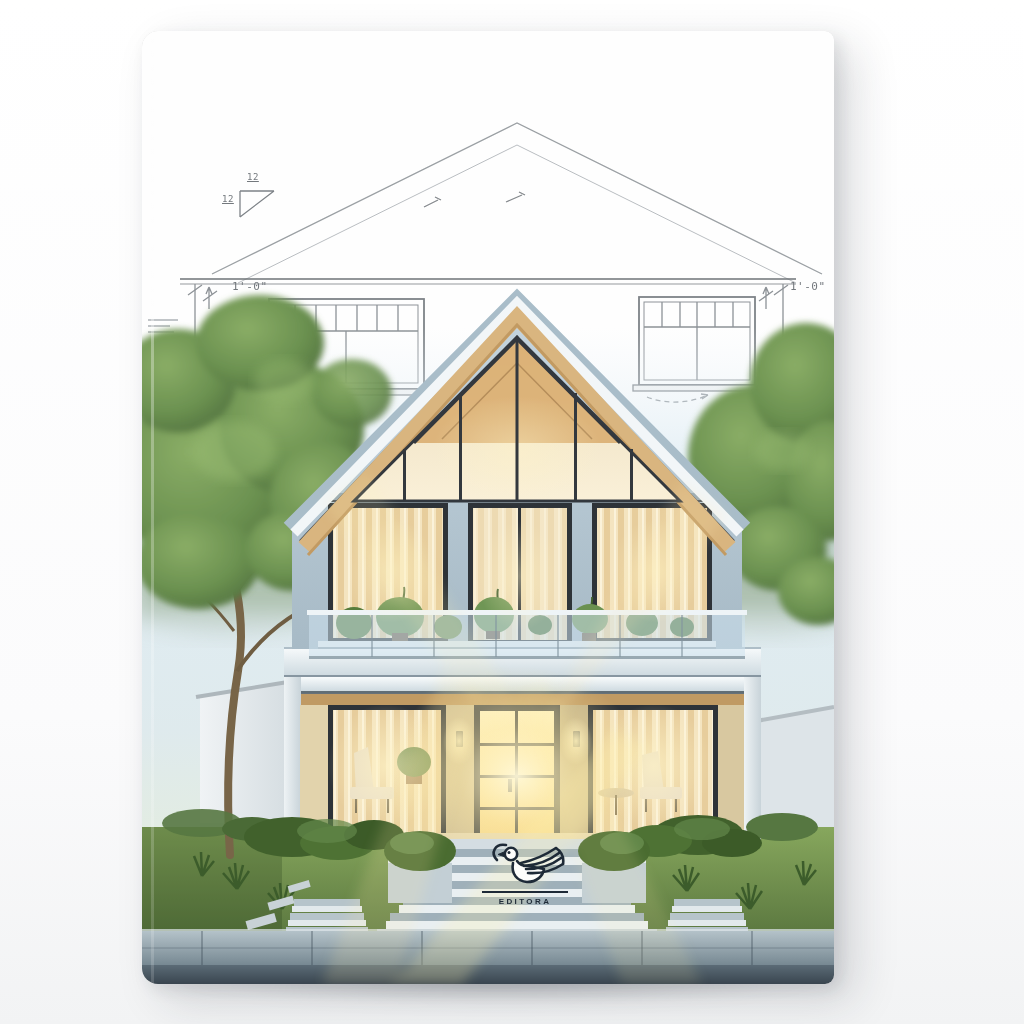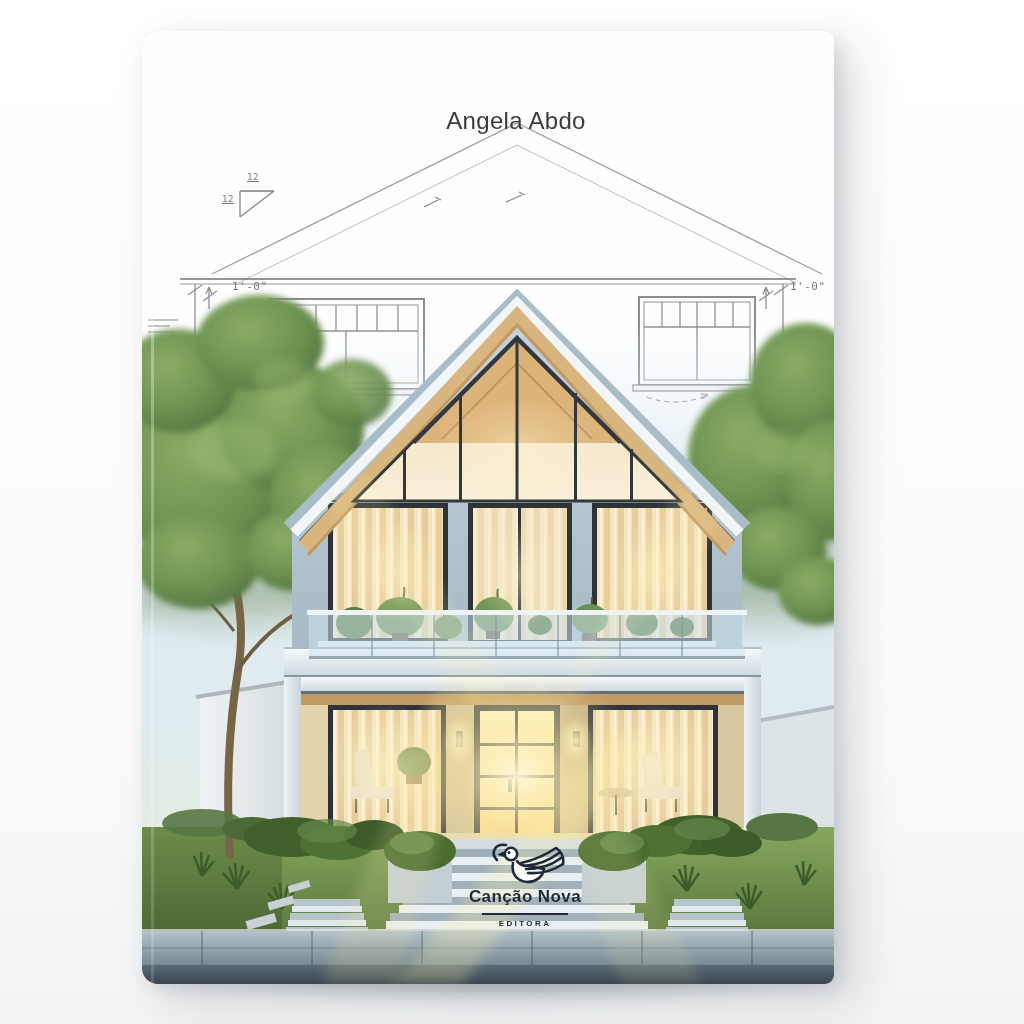--- a/index.html
+++ b/index.html
@@ -420,21 +420,20 @@
         <polygon points="396,700 540,450 585,485 412,690" fill="#ffeeb4" opacity=".16"></polygon>
         <polygon points="300,640 180,953 255,953 340,660" fill="#ffeeaa" opacity=".16"></polygon>
         <polygon points="470,700 250,953 320,953 505,715" fill="#fff2af" opacity=".26"></polygon>
         <polygon points="404,648 560,953 480,953 372,660" fill="#ffeeaa" opacity=".13"></polygon>
       </g>
     </svg>
 
     <div class="spine-hl"></div>
 
     <div class="text-col authors">
-      <div>Angela Abdo</div>
     </div>
 
     <span class="bp-label bp-small" style="left:105px;top:141px;">12</span>
     <span class="bp-label bp-small" style="left:80px;top:163px;">12</span>
     <span class="bp-label" style="left:90px;top:249px;">1'-0"</span>
     <span class="bp-label" style="left:648px;top:249px;">1'-0"</span>
 
     <div class="logo">
       <svg width="82" height="46" viewBox="0 0 82 46" aria-hidden="true">
         <g stroke="#1e2a37" stroke-width="2.6" fill="none" stroke-linecap="round" stroke-linejoin="round">
@@ -443,19 +442,18 @@
           <circle cx="27" cy="15" r="6.2" fill="#fdfdfb"></circle>
           <path d="M20 13 L14 15.5 L20 17.5 Z" fill="#1e2a37" stroke-width="1"></path>
           <path d="M37 24 C51 21 63 15 72 9"></path>
           <path d="M40 27 C54 26 66 21 75 14"></path>
           <path d="M42 30 C56 30 68 26 77 19"></path>
           <path d="M44 34 C58 35 70 31 79 25"></path>
           <path d="M72 9 C78 13 80 19 79 25"></path>
         </g>
         <circle cx="25" cy="13.5" r="1.5" fill="#1e2a37"></circle>
       </svg>
-      <div class="name">Canção Nova</div>
       <div class="rule"></div>
       <div class="imprint">EDITORA</div>
     </div>
 
   </div>
 </div>
 
 </body></html>

